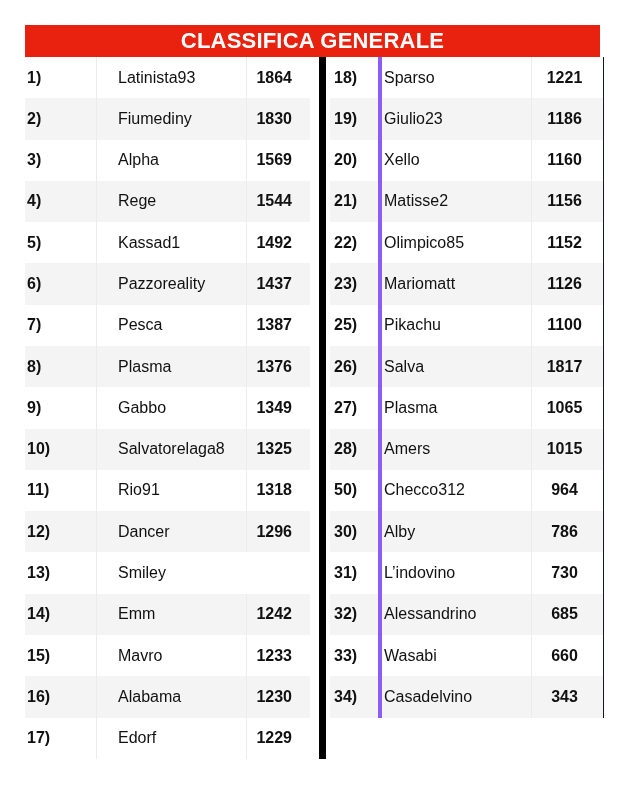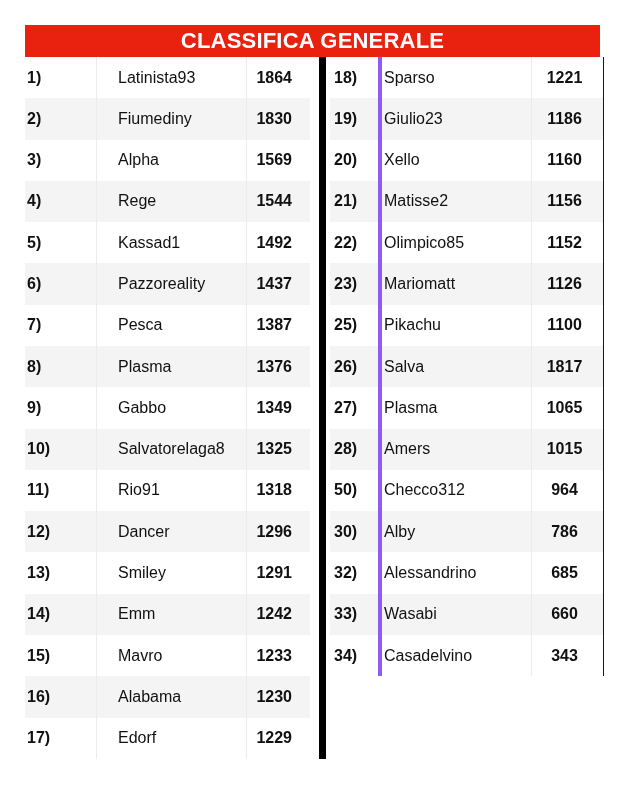--- a/index.html
+++ b/index.html
@@ -90,21 +90,20 @@
           <div class="cell score">1318</div>
         </div>
         <div class="row">
           <div class="cell rank">12)</div>
           <div class="cell name">Dancer</div>
           <div class="cell score">1296</div>
         </div>
         <div class="row">
           <div class="cell rank">13)</div>
           <div class="cell name">Smiley</div>
-          <div class="cell score">1291</div>
         </div>
         <div class="row">
           <div class="cell rank">14)</div>
           <div class="cell name">Emm</div>
           <div class="cell score">1242</div>
         </div>
         <div class="row">
           <div class="cell rank">15)</div>
           <div class="cell name">Mavro</div>
           <div class="cell score">1233</div>
@@ -174,20 +173,25 @@
         </div>
         <div class="row">
           <div class="cell rank">50)</div>
           <div class="cell name">Checco312</div>
           <div class="cell score">964</div>
         </div>
         <div class="row">
           <div class="cell rank">30)</div>
           <div class="cell name">Alby</div>
           <div class="cell score">786</div>
+        </div>
+        <div class="row">
+          <div class="cell rank">31)</div>
+          <div class="cell name">L’indovino</div>
+          <div class="cell score">730</div>
         </div>
         <div class="row">
           <div class="cell rank">32)</div>
           <div class="cell name">Alessandrino</div>
           <div class="cell score">685</div>
         </div>
         <div class="row">
           <div class="cell rank">33)</div>
           <div class="cell name">Wasabi</div>
           <div class="cell score">660</div>

